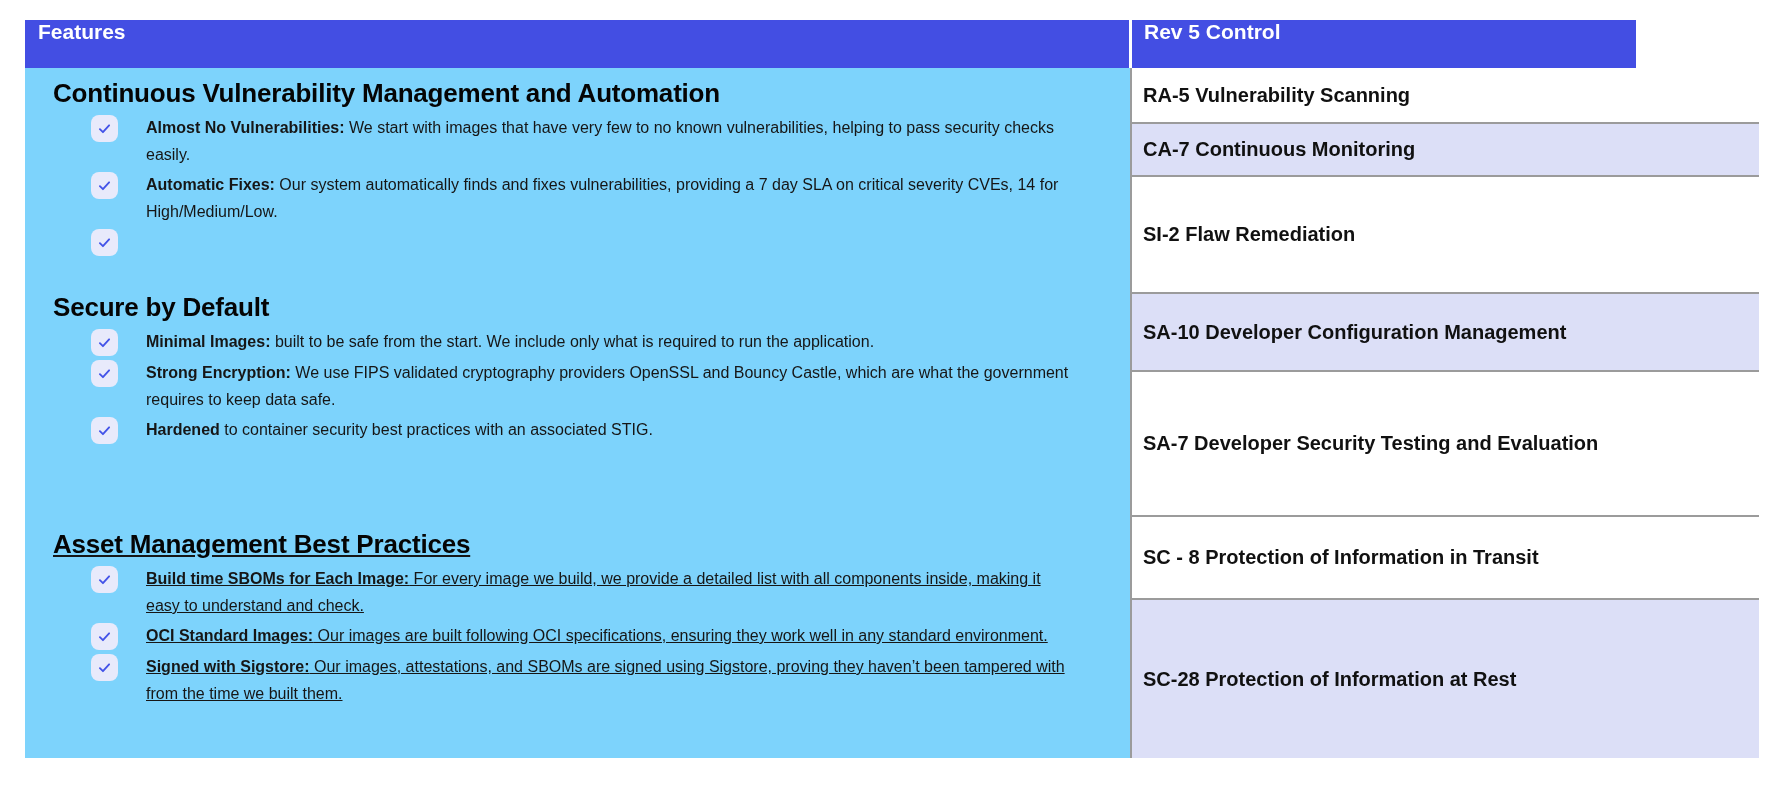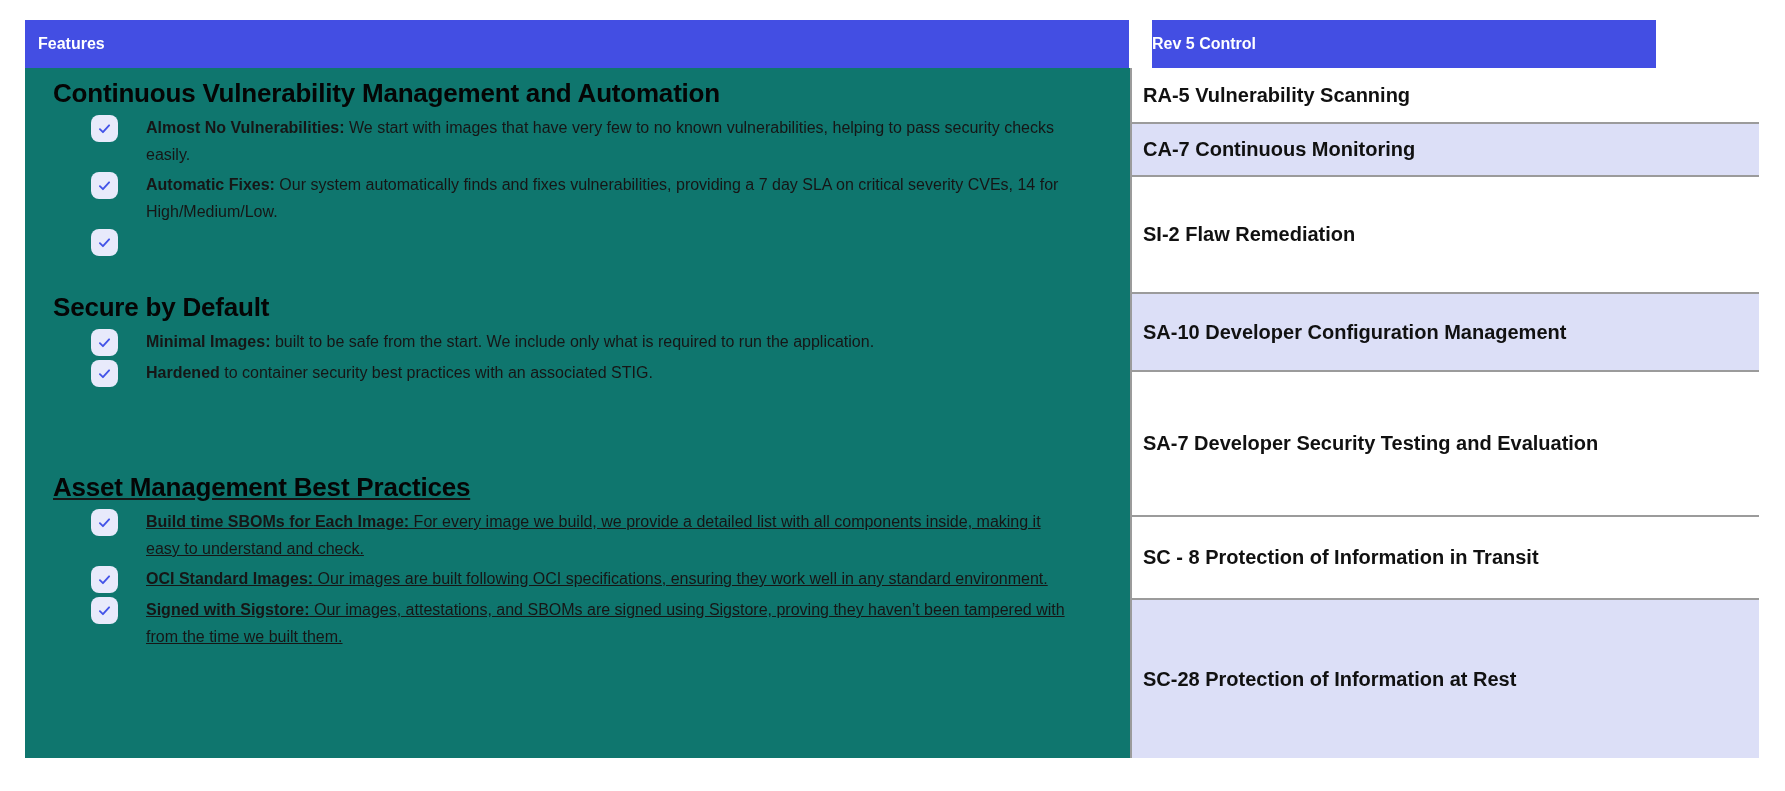--- a/index.html
+++ b/index.html
@@ -13,28 +13,28 @@
     --heading-text:#050505;
   }
   *{margin:0;padding:0;box-sizing:border-box;}
   html,body{width:1785px;height:791px;background:#FFFFFF;overflow:hidden;}
   body{font-family:"Liberation Sans", sans-serif;color:var(--body-text);}
   .table{position:absolute;left:25px;top:20px;width:1734px;}
 
   
   .thead{display:flex;height:48px;}
   .th{background:var(--header-bg);color:var(--header-text);
-      font-size:16px;font-weight:bold;display:flex;align-items:center;}
+      font-size:21px;font-weight:bold;display:flex;align-items:flex-start;}
   .th-features{width:1104px;padding-left:13px;}
   .th-gap{width:3px;background:#FFFFFF;}
-  .th-control{width:504px;margin-left:20px;}
+  .th-control{width:504px;padding-left:12px;}
 
   
   .tbody{display:flex;align-items:stretch;}
-  .features-cell{width:1105px;padding:10px 24px 0 28px;background:#0f766e;}
+  .features-cell{width:1105px;padding:10px 24px 0 28px;background:#7dd3fc;}
   .v-divider{width:2px;background:var(--rule);height:690px;}
   .controls-col{width:627px;display:flex;flex-direction:column;}
 
   
   .section h2{font-size:26px;font-weight:bold;line-height:30px;
       letter-spacing:-0.2px;color:var(--heading-text);margin-bottom:6px;}
   .section:nth-of-type(2){margin-top:36px;}
   .section:nth-of-type(3){margin-top:85px;text-decoration:underline;}
   .item{display:flex;margin-top:3px;padding-left:38px;}
   .checkbox{flex:0 0 27px;height:27px;border-radius:8px;background:var(--checkbox-bg);
@@ -100,20 +100,28 @@
     <div class="items">
   <div class="item">
     <span class="checkbox">
       <svg viewBox="0 0 24 24" fill="none" stroke="#4353E8" stroke-width="2.6" stroke-linecap="round" stroke-linejoin="round">
         <path d="M5.5 13l4.3 4.2 8.7-9.7"></path>
       </svg>
     </span>
     <p class="item-text"><b class="item-bold">Minimal Images:</b><span class="item-rest"> built to be safe from the start. We include only what is required to run the application.</span></p>
   </div>
 
+  <div class="item">
+    <span class="checkbox">
+      <svg viewBox="0 0 24 24" fill="none" stroke="#4353E8" stroke-width="2.6" stroke-linecap="round" stroke-linejoin="round">
+        <path d="M5.5 13l4.3 4.2 8.7-9.7"></path>
+      </svg>
+    </span>
+    <p class="item-text"><b class="item-bold">Strong Encryption:</b><span class="item-rest"> We use FIPS validated cryptography providers OpenSSL and Bouncy Castle, which are what the government requires to keep data safe.</span></p>
+  </div>
 
   <div class="item">
     <span class="checkbox">
       <svg viewBox="0 0 24 24" fill="none" stroke="#4353E8" stroke-width="2.6" stroke-linecap="round" stroke-linejoin="round">
         <path d="M5.5 13l4.3 4.2 8.7-9.7"></path>
       </svg>
     </span>
     <p class="item-text"><b class="item-bold">Hardened</b><span class="item-rest"> to container security best practices with an associated STIG.</span></p>
   </div>
 </div>

